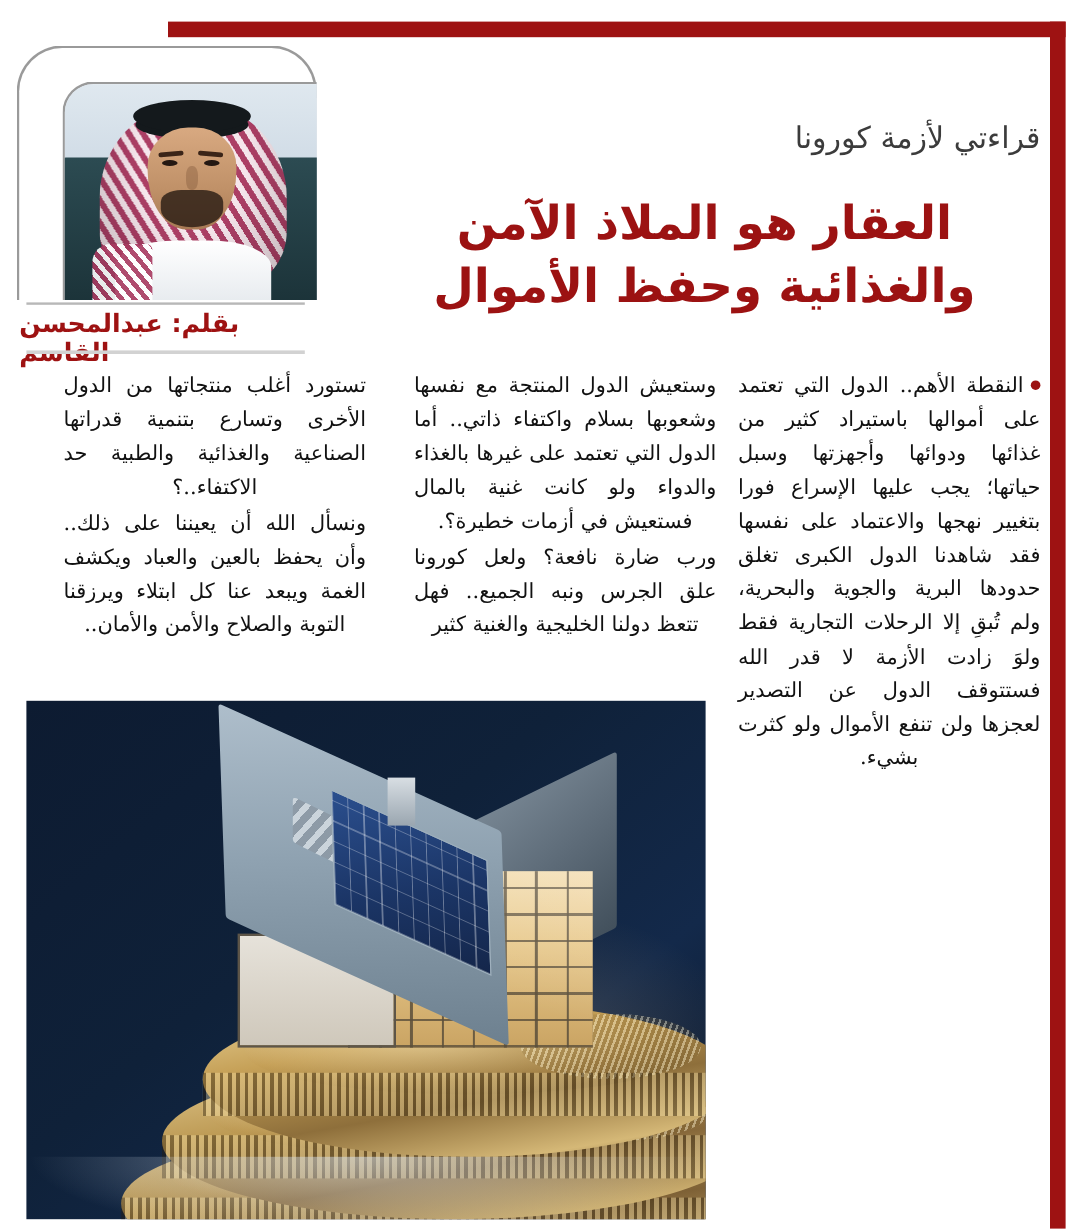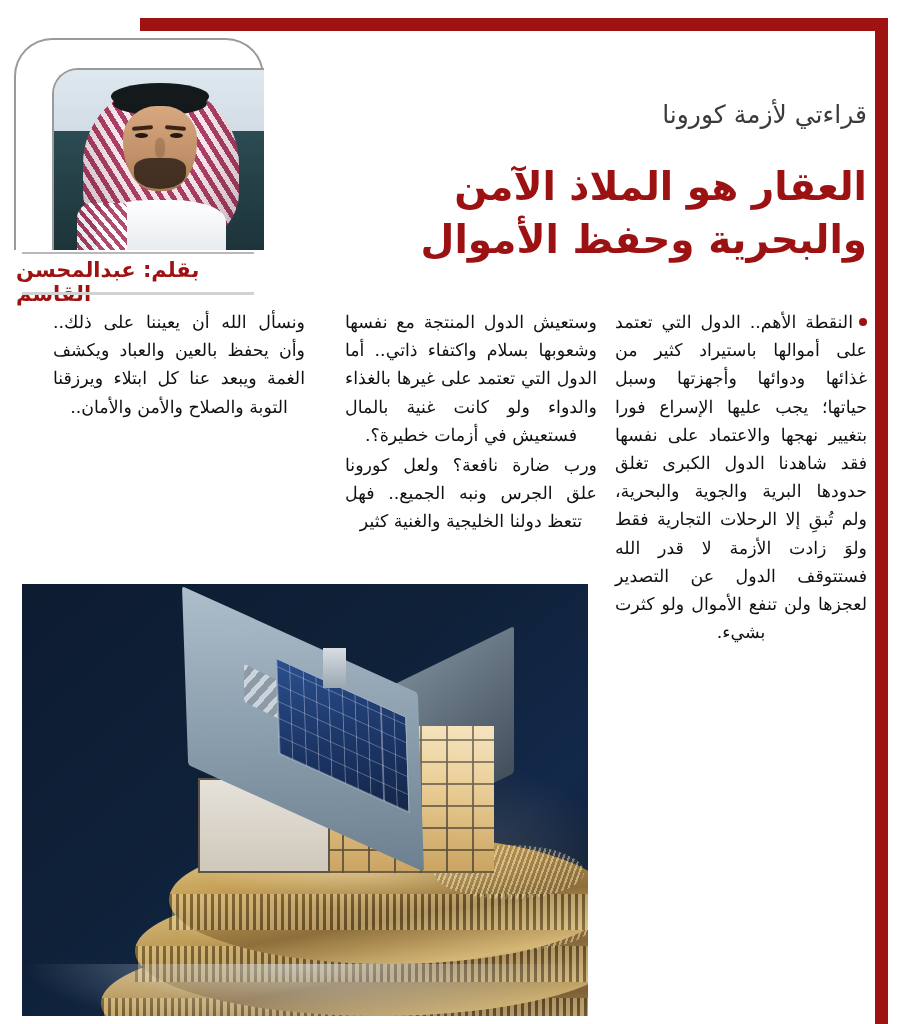--- a/index.html
+++ b/index.html
@@ -155,21 +155,21 @@
     direction:rtl;
     font-size:25px;
     font-weight:400;
     color:#3b3b3b;
     letter-spacing:0;
   }
   .headline {
     position:absolute;
     right:38px; top:160px;
     width:560px;
-    text-align:right;
+    text-align:center;
     direction:rtl;
     font-size:39px;
     line-height:1.36;
     font-weight:700;
     color:#9c1212;
   }
 
   
   .col {
     position:absolute;
@@ -337,33 +337,34 @@
     </div>
   </div>
 
   <div class="byline-rule-top"></div>
   <div class="byline">بقلم: عبدالمحسن القاسم</div>
   <div class="byline-rule-bot"></div>
 
   <div class="kicker">قراءتي لأزمة كورونا</div>
   <div class="headline">
     <div>العقار هو الملاذ الآمن</div>
-    <div>والبحرية وحفظ الأموال</div>
+    <div>والغذائية وحفظ الأموال</div>
   </div>
 
   <div class="col col-right">
     <p><span class="bullet"></span><span>النقطة الأهم.. الدول التي تعتمد على أموالها باستيراد كثير من غذائها ودوائها وأجهزتها وسبل حياتها؛ يجب عليها الإسراع فورا بتغيير نهجها والاعتماد على نفسها فقد شاهدنا الدول الكبرى تغلق حدودها البرية والجوية والبحرية، ولم تُبقِ إلا الرحلات التجارية فقط ولوَ زادت الأزمة لا قدر الله فستتوقف الدول عن التصدير لعجزها ولن تنفع الأموال ولو كثرت بشيء.</span></p>
   </div>
 
   <div class="col col-mid">
     <p>وستعيش الدول المنتجة مع نفسها وشعوبها بسلام واكتفاء ذاتي.. أما الدول التي تعتمد على غيرها بالغذاء والدواء ولو كانت غنية بالمال فستعيش في أزمات خطيرة؟.</p>
     <p>ورب ضارة نافعة؟ ولعل كورونا علق الجرس ونبه الجميع.. فهل تتعظ دولنا الخليجية والغنية كثير</p>
   </div>
 
   <div class="col col-left">
+    <p>تستورد أغلب منتجاتها من الدول الأخرى وتسارع بتنمية قدراتها الصناعية والغذائية والطبية حد الاكتفاء..؟</p>
     <p>ونسأل الله أن يعيننا على ذلك.. وأن يحفظ بالعين والعباد ويكشف الغمة ويبعد عنا كل ابتلاء ويرزقنا التوبة والصلاح والأمن والأمان..</p>
   </div>
 
   <div class="hero-photo">
     <div class="glow"></div>
 
     <div class="coin coin3">
       <div class="coin-face"></div>
       <div class="coin-ridge"></div>
     </div>

